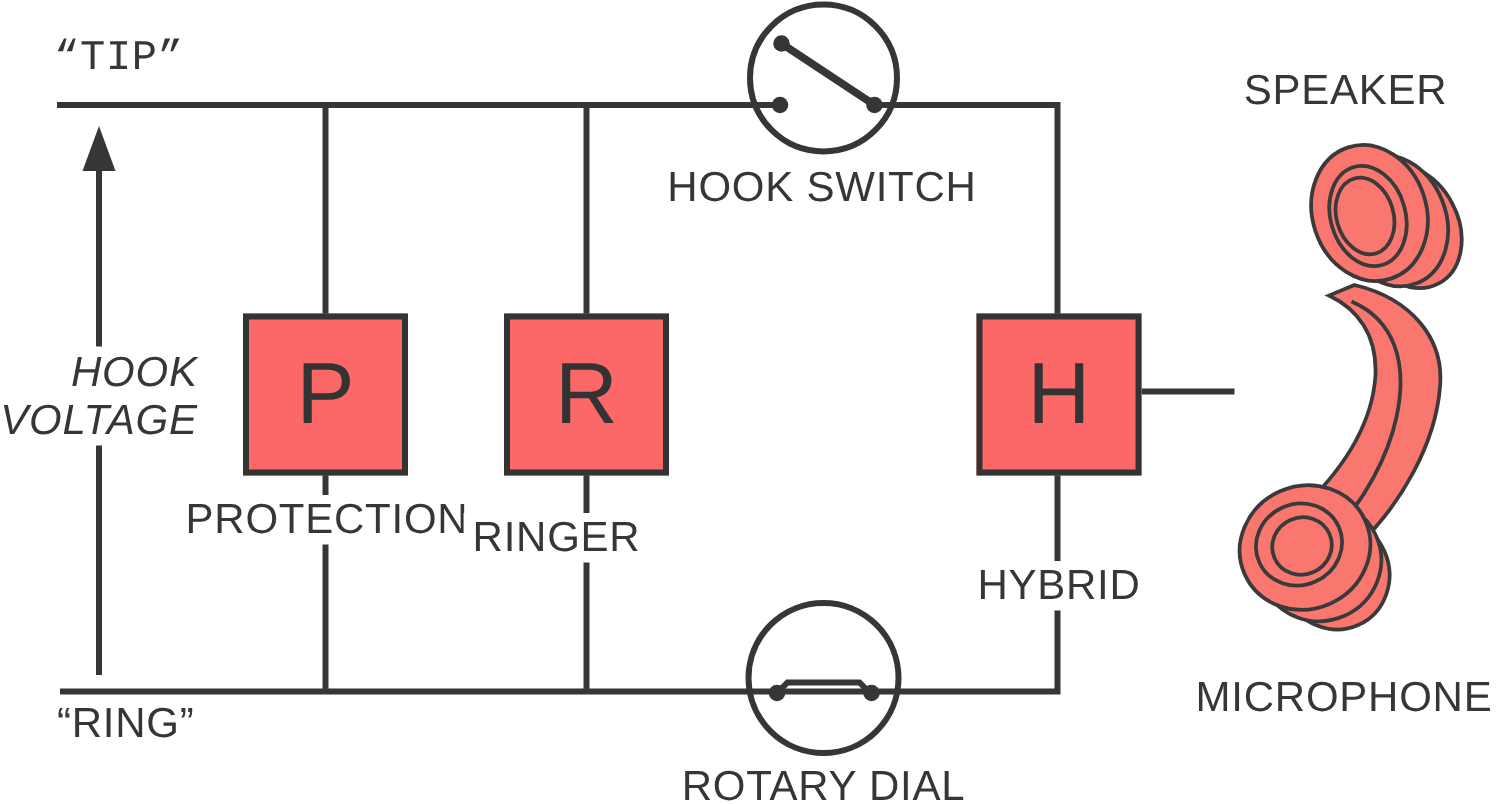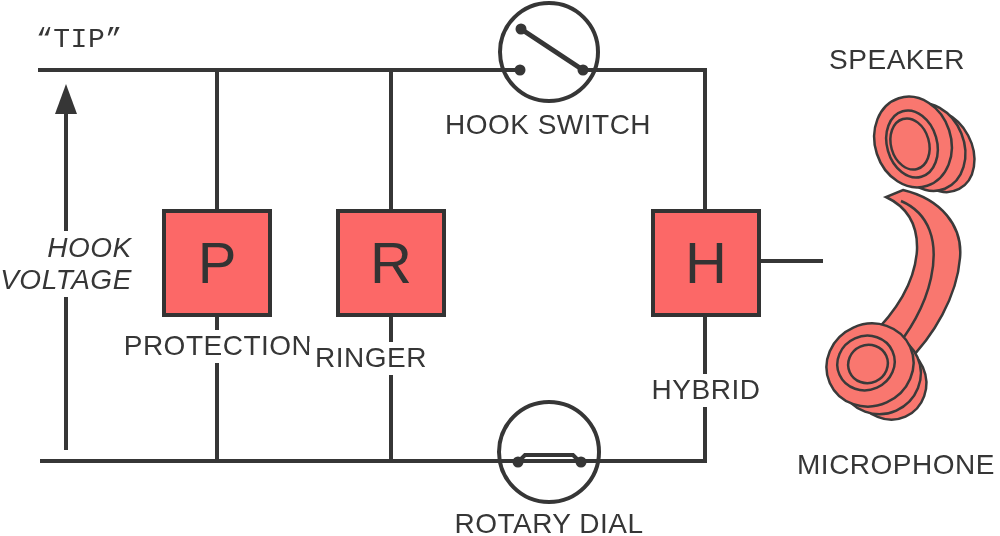--- a/index.html
+++ b/index.html
@@ -127,16 +127,17 @@
     <div>VOLTAGE</div>
   </div>
 
   <div class="lbl cx lbl-hook">HOOK SWITCH</div>
   <div class="lbl cx lbl-speaker">SPEAKER</div>
 
   <div class="lbl cx bg lbl-protection">PROTECTION</div>
   <div class="lbl cx bg lbl-ringer">RINGER</div>
   <div class="lbl cx bg lbl-hybrid">HYBRID</div>
 
+  <div class="lbl lbl-ring">“RING”</div>
   <div class="lbl cx lbl-rotary">ROTARY DIAL</div>
   <div class="lbl cx lbl-microphone">MICROPHONE</div>
 
 </div>
 
 </body></html>

